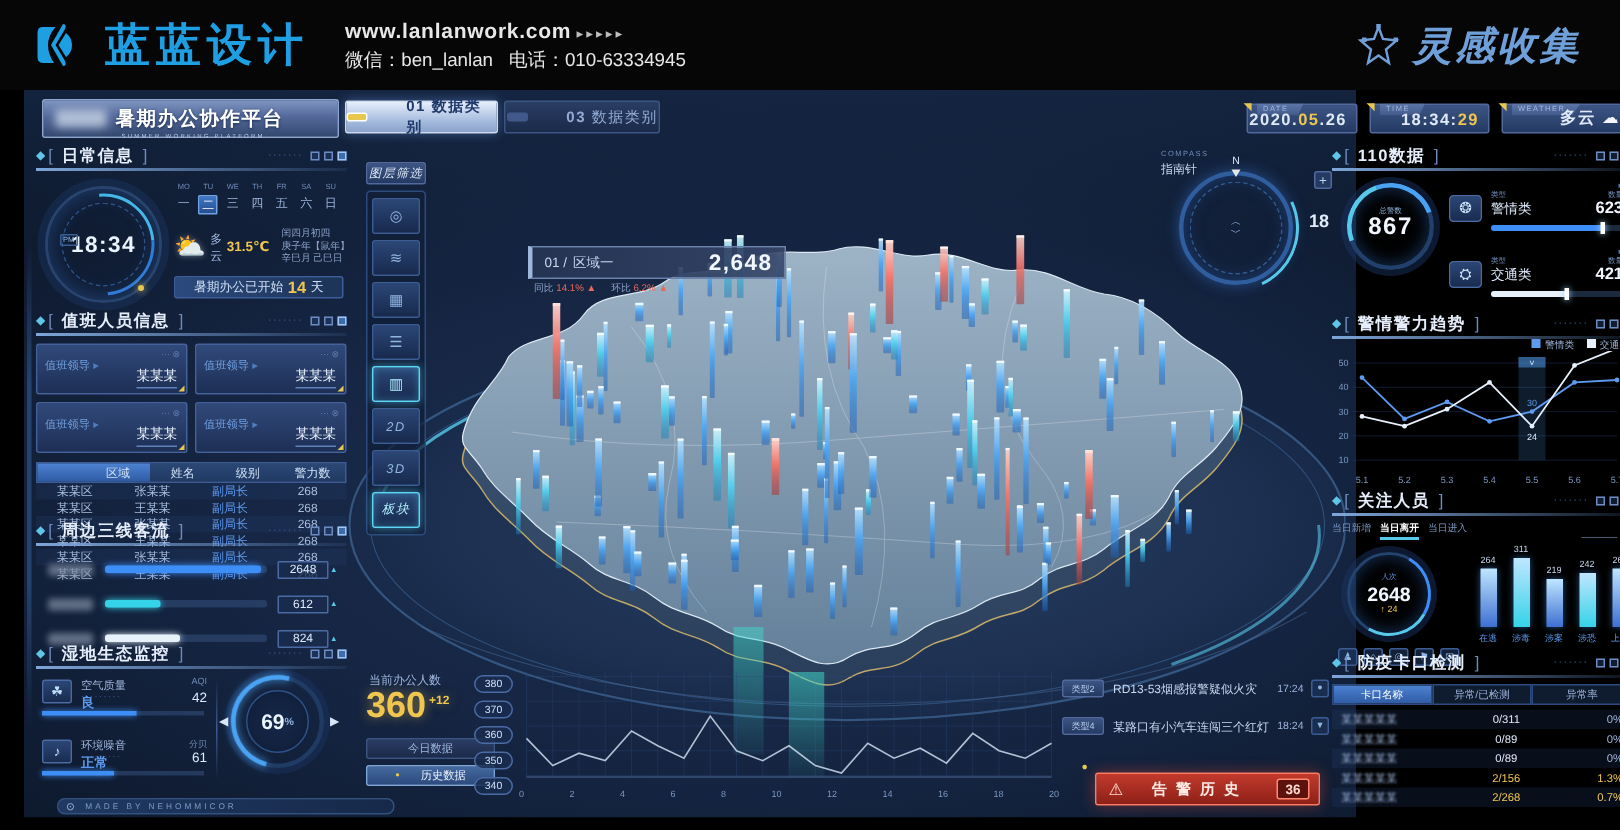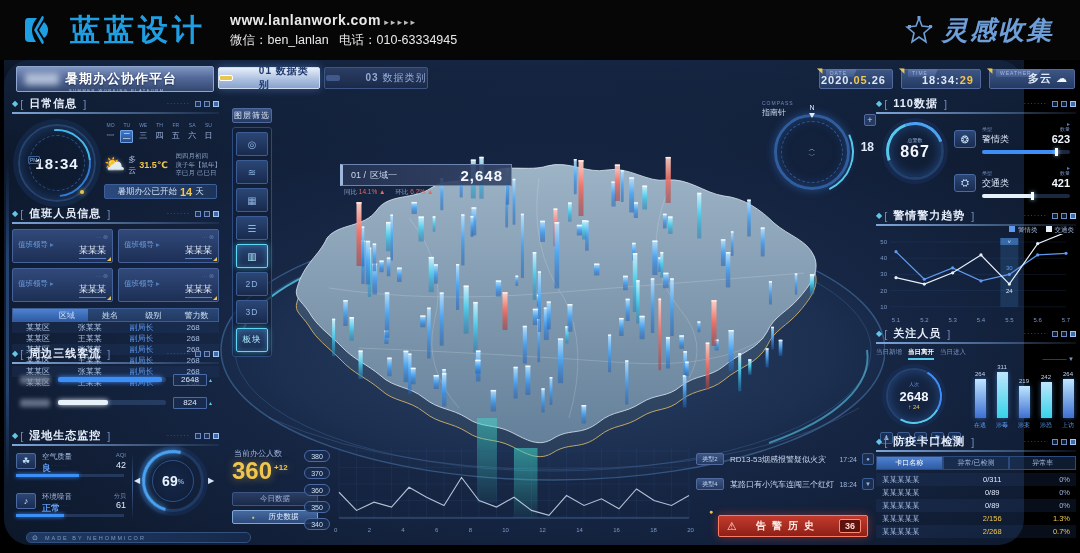--- a/index.html
+++ b/index.html
@@ -13,22 +13,22 @@
   .logo-mark svg { width:40px; height:40px; }
   .logo-text { color:#1e9fe4; font-size:30px; font-weight:bold; letter-spacing:4px; margin-left:8px; }
   .banner-contact { margin-left:24px; color:#e8e8e8; font-size:12.5px; line-height:18px; }
   .banner-contact .url { font-size:14px; font-weight:bold; letter-spacing:.5px; }
   .banner-contact .arr { color:#bdbdbd; font-size:9px; letter-spacing:2px; }
   .banner-services { margin-left:38px; color:#f2f2f2; font-size:13px; font-style:italic; font-family:"Liberation Serif","DejaVu Serif",serif; letter-spacing:1px; }
   .banner-right { margin-left:auto; margin-right:26px; display:flex; align-items:center; color:#6f9fd8; }
   .banner-right .collect { font-size:26px; font-weight:bold; font-style:italic; font-family:"Liberation Serif","DejaVu Serif",serif; letter-spacing:2px; margin-left:8px; }
 
   
-  #dash { position:absolute; left:4px; top:60px; width:1020px; height:485px;
-    background:radial-gradient(ellipse 900px 420px at 54% 58%, #1d3154 0%, #14233f 45%, #0c1729 78%, #0a1322 100%);border-radius:26px; }
+  #dash { position:absolute; left:16px; top:60px; width:888px; height:485px;
+    background:radial-gradient(ellipse 900px 420px at 54% 58%, #1d3154 0%, #14233f 45%, #0c1729 78%, #0a1322 100%); }
   #dash:before { content:""; position:absolute; inset:0; background:linear-gradient(180deg, rgba(26,46,80,.55), rgba(10,18,34,0) 22%); pointer-events:none; }
   #blackbar { position:absolute; left:0; top:545px; width:1080px; height:8px; background:#000; }
 
   
   .titleplate { position:absolute; left:12px; top:6px; width:198px; height:26px;
     background:linear-gradient(180deg,#7e95c0 0%, #54699a 45%, #33486f 100%);
     border:1px solid #8fa6cf; border-radius:2px; display:flex; align-items:center; }
   .titleplate .blurblock { width:34px; height:12px; margin:0 6px 0 8px; background:#c8d4e6; filter:blur(3px); opacity:.8; border-radius:2px; }
   .titleplate .tt { color:#fff; font-size:13px; font-weight:bold; letter-spacing:1px; text-shadow:0 1px 2px #1b2c50; white-space:nowrap; }
   .titleplate .sub { position:absolute; left:52px; top:21px; color:#b7c6e2; font-size:4px; letter-spacing:1.5px; }
@@ -118,21 +118,21 @@
     border:3px solid #1f3a63; box-shadow:0 0 0 4px rgba(25,50,95,.5); }
   .eco-gauge .arc { position:absolute; inset:-3px; border-radius:50%; border:3px solid transparent; border-left-color:#4aa2f2; border-top-color:#4aa2f2; transform:rotate(-30deg); filter:drop-shadow(0 0 3px #4aa2f2); }
   .eco-gauge .in { position:absolute; inset:7px; border-radius:50%; border:1px solid #2c5288; background:radial-gradient(circle,#16294a,#0e1c36); display:flex; align-items:center; justify-content:center; color:#eaf4ff; font-size:14px; font-weight:bold; }
   .eco-gauge .in small { font-size:7px; color:#8fb4e0; }
   .eco-arrow { position:absolute; top:48px; color:#d8e6f8; font-size:8px; }
 
   .madeby { position:absolute; left:22px; top:472px; width:225px; height:11px; background:linear-gradient(90deg,#203a63,#16294a); border:1px solid #32517f; border-radius:5px; display:flex; align-items:center; color:#7c98c4; font-size:5.5px; letter-spacing:2px; z-index:3; }
   .madeby .gear { margin:0 5px; color:#9fb6dd; font-size:7px; }
 
   
-  #layers { position:absolute; left:228px; top:48px; width:40px; z-index:4; }
+  #layers { position:absolute; left:228px; top:48px; width:40px; z-index:4;font-style:italic; }
   #layers .lt { height:15px; background:linear-gradient(180deg,#3c5584,#243a63); border:1px solid #51699c; color:#dfe9f8; font-size:8px; display:flex; align-items:center; justify-content:center; letter-spacing:1px; border-radius:2px; }
   #layers .stack { margin-top:4px; background:rgba(16,30,56,.72); border:1px solid #2c4a7d; border-radius:3px; padding:4px 3px; display:flex; flex-direction:column; gap:4px; }
   .lbtn { height:24px; border:1px solid #3c5c94; background:linear-gradient(180deg,#2b4676,#182a4d); color:#8fb4e0; font-size:10px; display:flex; align-items:center; justify-content:center; border-radius:2px; cursor:pointer; }
   .lbtn.txt { font-size:8.5px; letter-spacing:1px; }
   .lbtn.active { border-color:#5fd6f5; color:#aef0ff; box-shadow:0 0 6px rgba(80,210,245,.55), inset 0 0 6px rgba(80,210,245,.35); }
 
   
   #tooltip { position:absolute; left:336px; top:104px; width:172px; z-index:5; }
   #tooltip .row1 { height:22px; background:linear-gradient(90deg, rgba(38,52,84,.95), rgba(54,70,105,.9)); border:1px solid #6d83b0; border-left:3px solid #9fb6dd; display:flex; align-items:center; padding:0 8px; }
   #tooltip .idx { color:#c9d7ef; font-size:9px; }
@@ -759,20 +759,28 @@
             <div class="pill"></div>
             <div class="track">
               <div class="fill" style="width: 96%; background: rgb(62, 142, 247); box-shadow: rgb(62, 142, 247) 0px 0px 5px;"></div>
             </div>
             <div class="chip">2648</div>
             <span class="up">▴</span>
           </div>
           <div class="frow">
             <div class="pill"></div>
             <div class="track">
+              <div class="fill" style="width: 34%; background: rgb(53, 211, 232); box-shadow: rgb(53, 211, 232) 0px 0px 5px;"></div>
+            </div>
+            <div class="chip">612</div>
+            <span class="up">▴</span>
+          </div>
+          <div class="frow">
+            <div class="pill"></div>
+            <div class="track">
               <div class="fill" style="width: 46%; background: rgb(230, 241, 250); box-shadow: rgb(230, 241, 250) 0px 0px 5px;"></div>
             </div>
             <div class="chip">824</div>
             <span class="up">▴</span>
           </div>
         </div>
     </div>
 
     <div class="panel" style="left:8px; top:368px; width:207px; height:100px;">
       <div class="p-head">

